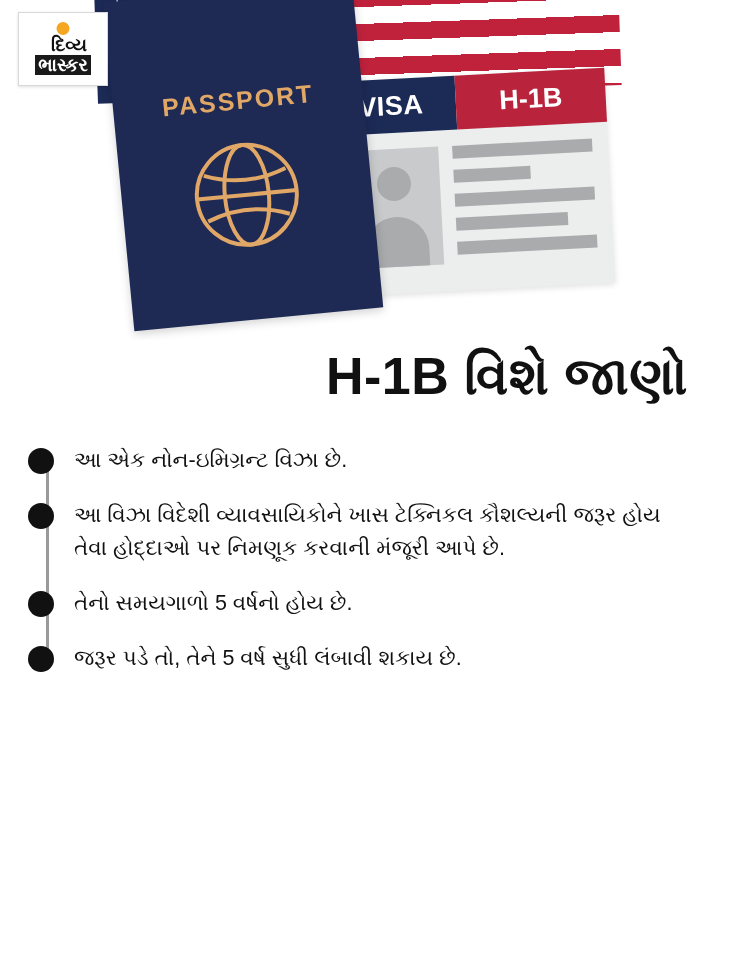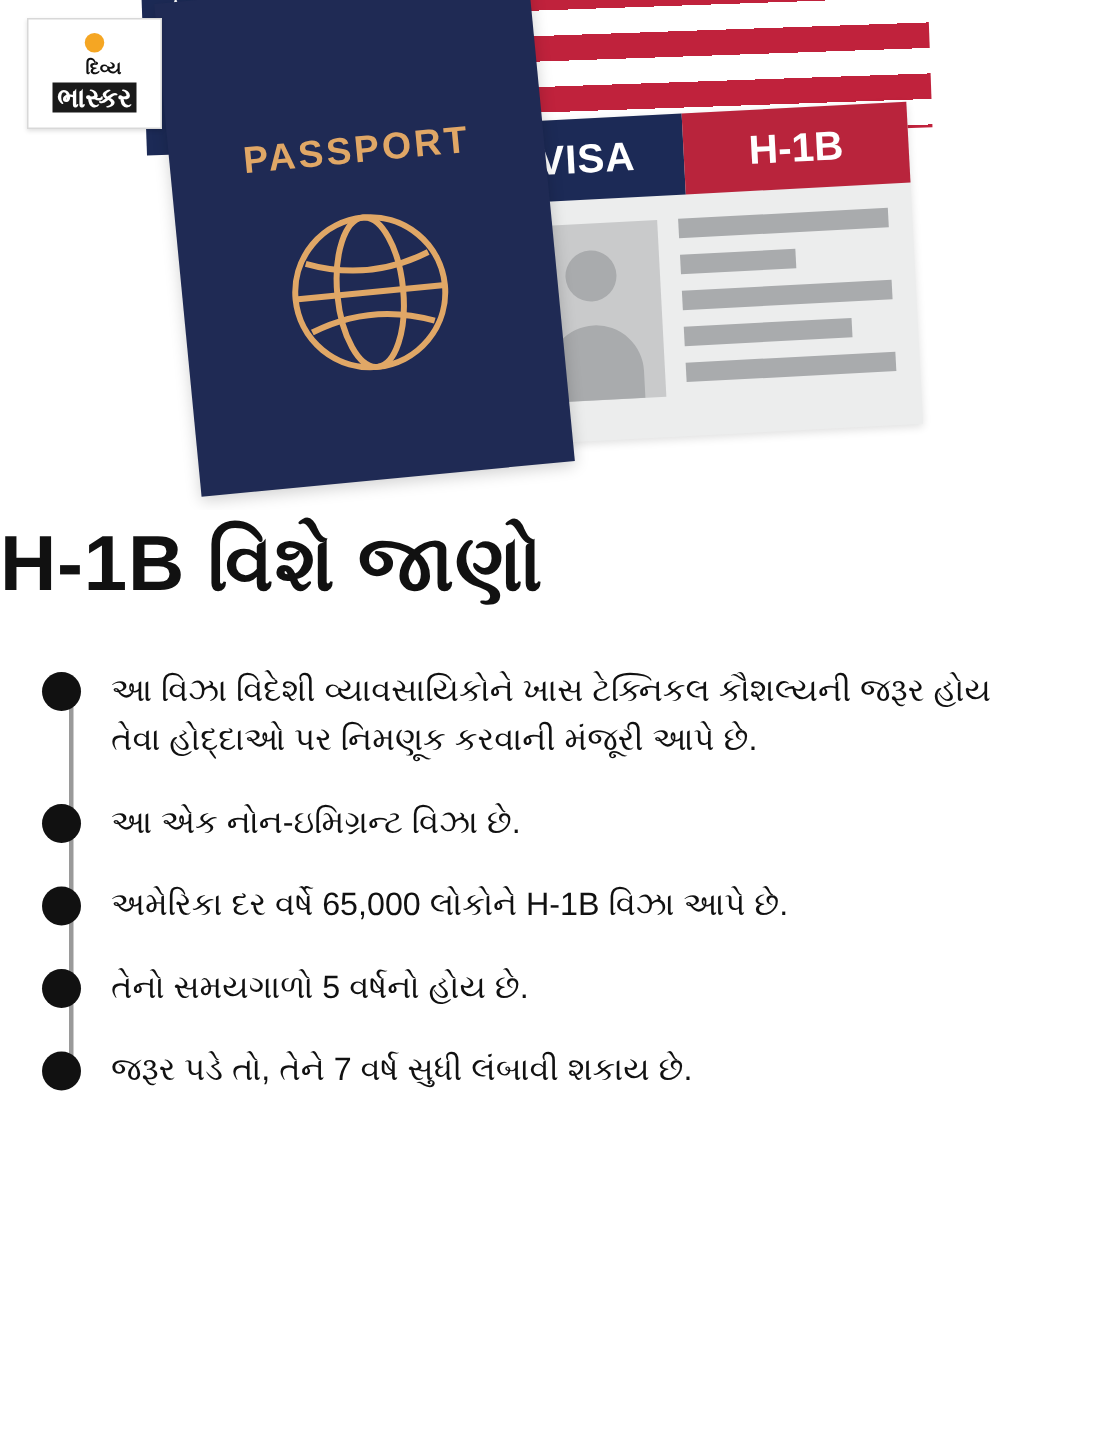--- a/index.html
+++ b/index.html
@@ -190,21 +190,21 @@
     left: 50%;
     top: 9px;
     transform: translateX(-50%);
     width: 13px;
     height: 13px;
     border-radius: 50%;
     background: #f5a623;
   }
   .logo .l1 {
     margin-top: 12px;
-    font-size: 12px;
+    font-size: 18px;
     font-weight: 700;
     color: #111111;
     line-height: 19px;
     padding-left: 12px;
   }
   .logo .l2 {
     font-size: 18px;
     font-weight: 700;
     color: #111111;
     line-height: 20px;
@@ -212,21 +212,21 @@
     color: #ffffff;
     padding: 0 3px;
   }
 
   
   .headline {
     position: absolute;
     top: 346px;
     left: 0;
     width: 688px;
-    text-align: left;
+    text-align: right;
     font-size: 52px;
     font-weight: 700;
     color: #111111;
     letter-spacing: 0.5px;
   }
 
   
   .list {
     position: absolute;
     top: 444px;
@@ -339,36 +339,32 @@
   </div>
 </div>
 
 <div class="headline">H-1B વિશે જાણો</div>
 
 <div class="list">
   <div class="timeline"></div>
 
   <div class="item">
     <div class="dot"></div>
-    <div class="item-text">આ વિઝા વિદેશી વ્યાવસાયિકોને ખાસ ટેક્નિકલ કૌશલ્યની જરૂર હોય તેવા હોદ્દાઓ પર નિમણૂક કરવાની મંજૂરી આપે છે.</div>
+    <div class="item-text">આ એક નોન-ઇમિગ્રન્ટ વિઝા છે.</div>
   </div>
 
   <div class="item">
     <div class="dot"></div>
-    <div class="item-text">આ એક નોન-ઇમિગ્રન્ટ વિઝા છે.</div>
-  </div>
-
-
-  <div class="item">
-    <div class="dot"></div>
-    <div class="item-text">અમેરિકા દર વર્ષે 65,000 લોકોને H-1B વિઝા આપે છે.</div>
-  </div>
+    <div class="item-text">આ વિઝા વિદેશી વ્યાવસાયિકોને ખાસ ટેક્નિકલ કૌશલ્યની જરૂર હોય તેવા હોદ્દાઓ પર નિમણૂક કરવાની મંજૂરી આપે છે.</div>
+  </div>
+
+
 
   <div class="item">
     <div class="dot"></div>
     <div class="item-text">તેનો સમયગાળો 5 વર્ષનો હોય છે.</div>
   </div>
 
   <div class="item">
     <div class="dot"></div>
-    <div class="item-text">જરૂર પડે તો, તેને 7 વર્ષ સુધી લંબાવી શકાય છે.</div>
+    <div class="item-text">જરૂર પડે તો, તેને 5 વર્ષ સુધી લંબાવી શકાય છે.</div>
   </div>
 </div>
 
 </body></html>

